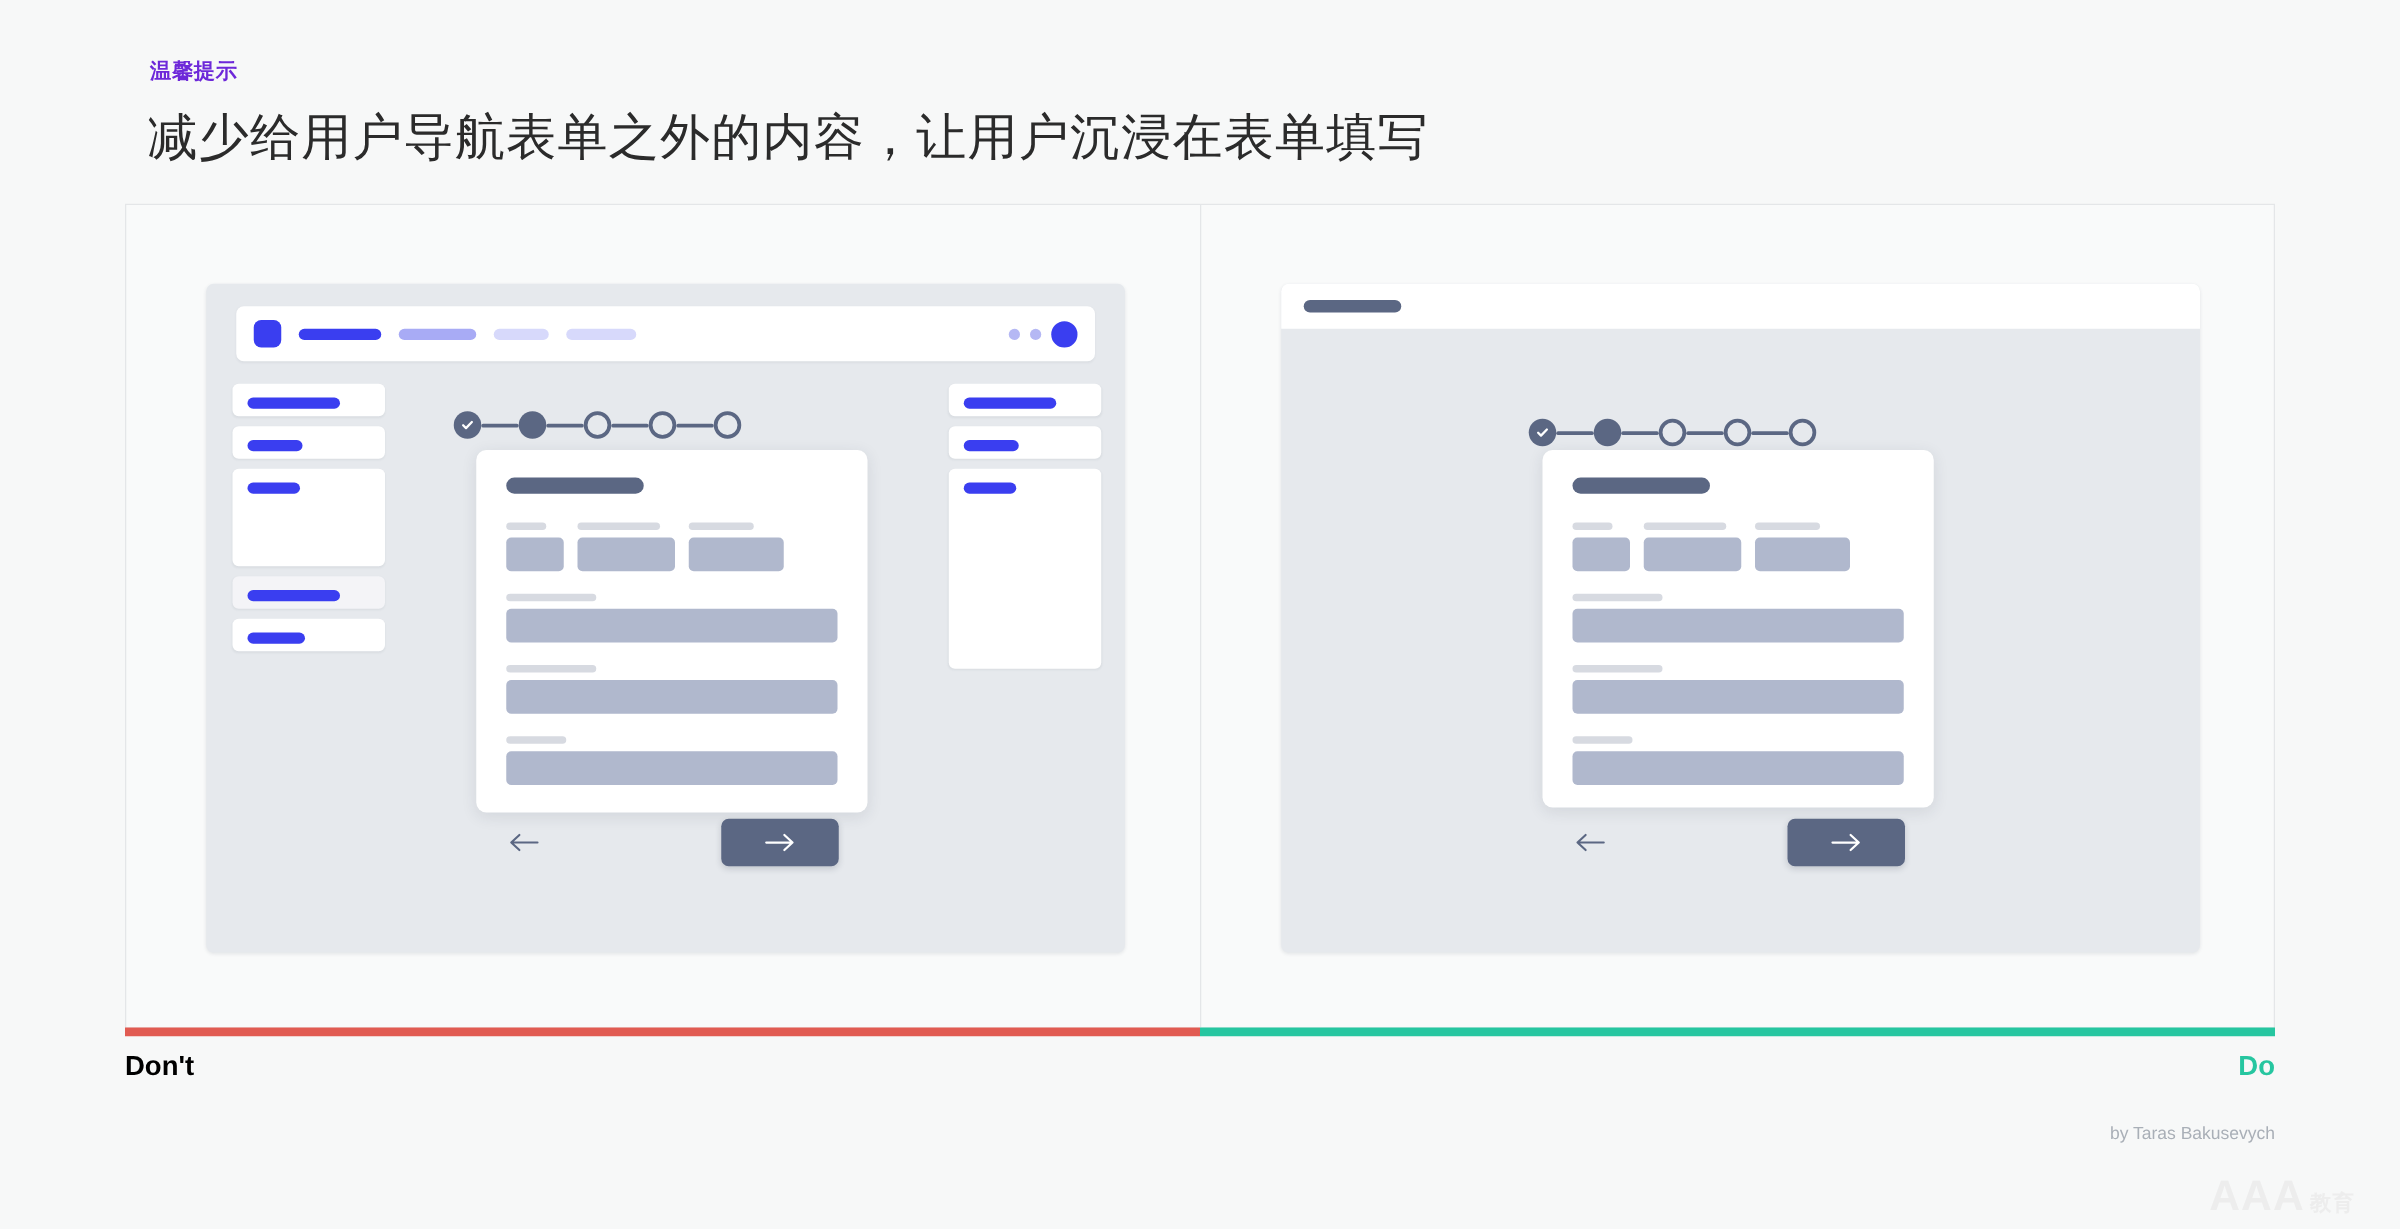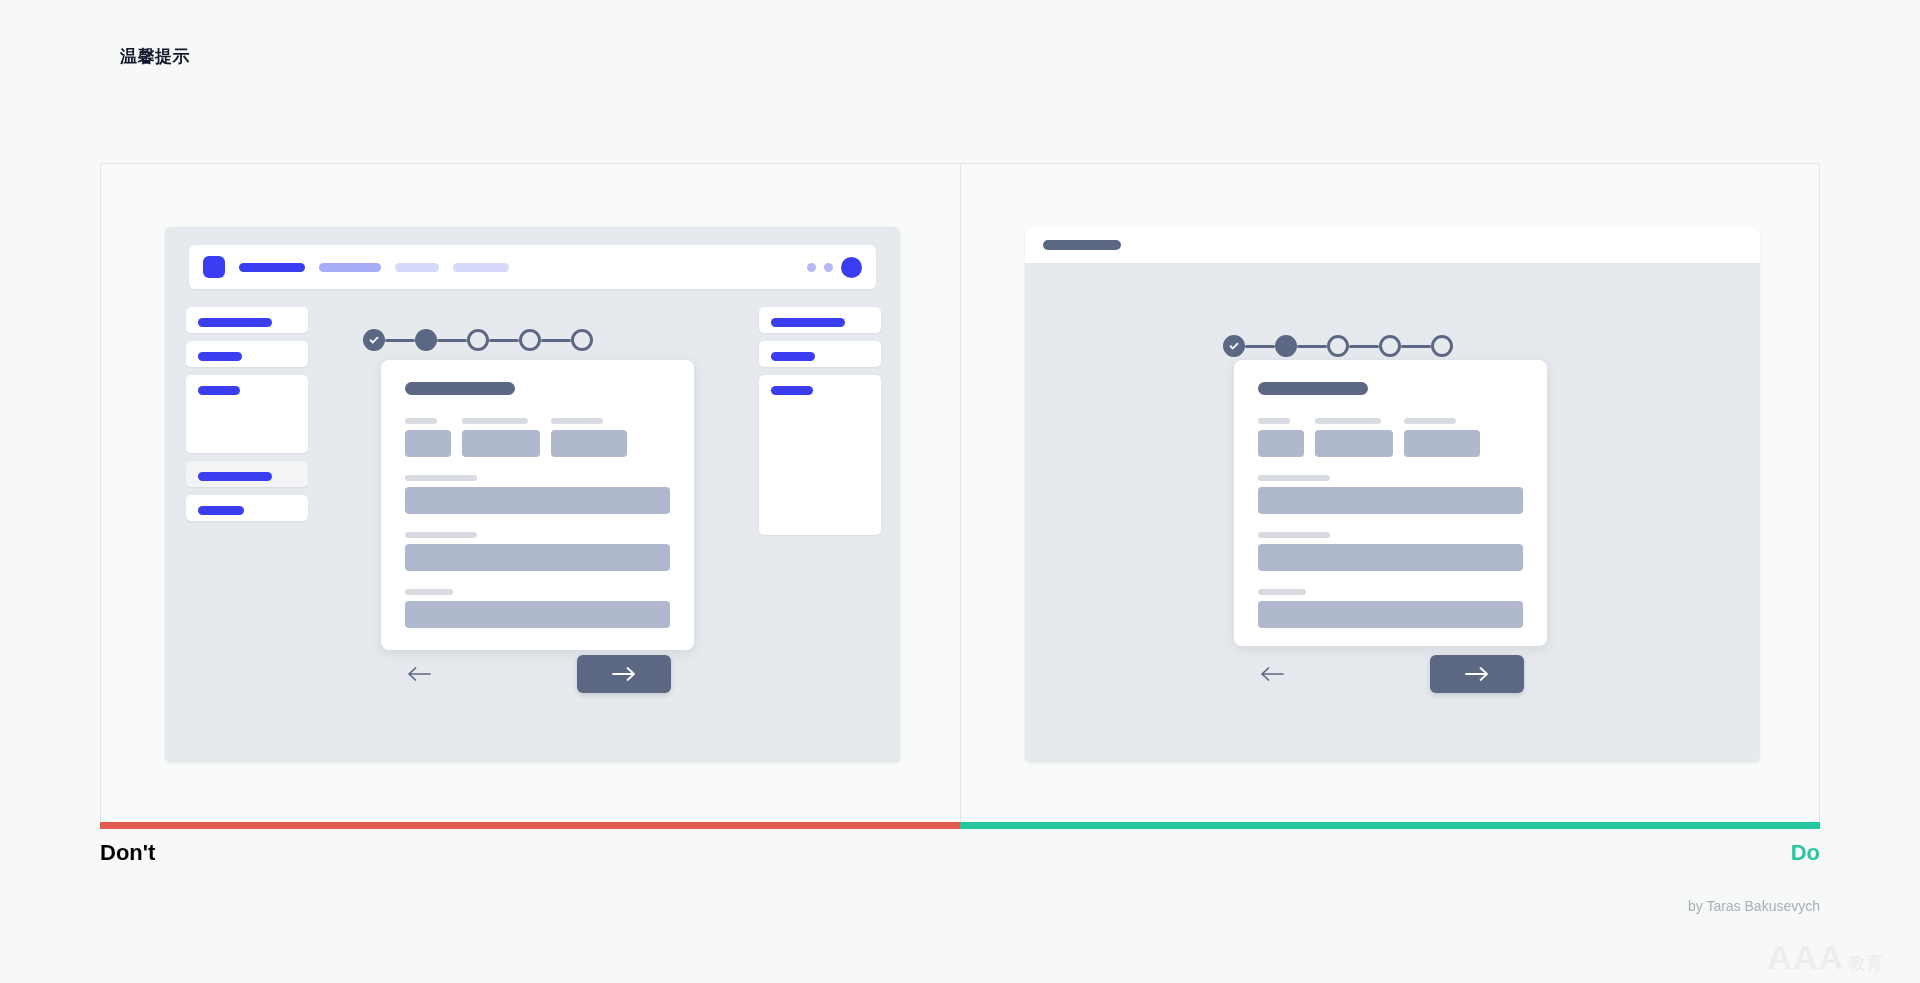--- a/index.html
+++ b/index.html
@@ -7,21 +7,21 @@
     width: 1920px; height: 983px;
     background: #f7f8f8;
     font-family: "Liberation Sans", sans-serif;
     overflow: hidden;
   }
   .page { position: relative; width: 1920px; height: 983px; background: #f7f8f8; }
 
   
   .eyebrow {
     position: absolute; left: 120px; top: 45px;
-    font-size: 17px; font-weight: bold; color: #0f172a; letter-spacing: .5px;
+    font-size: 17px; font-weight: bold; color: #6d28d9; letter-spacing: .5px;
   }
   .headline {
     position: absolute; left: 118px; top: 82px;
     font-size: 40px; font-weight: 300; color: #2b2b2b; letter-spacing: 1px;
     white-space: nowrap;
   }
 
   
   .compare {
     position: absolute; left: 100px; top: 163px;
@@ -149,20 +149,21 @@
     letter-spacing: 1px; user-select: none;
   }
   .watermark small { font-size: 17px; margin-left: 4px; }
 </style>
 </head>
 <body>
 
 <div class="page">
 
   <div class="eyebrow">温馨提示</div>
+  <div class="headline">减少给用户导航表单之外的内容，让用户沉浸在表单填写</div>
 
   <div class="compare">
 
     <div class="panel">
       <div class="mock mock-dont">
 
         <div class="topnav">
           <div class="nav-logo"></div>
           <div class="nav-pill" style="width:66px;background:#3a3ef0;"></div>
           <div class="nav-pill" style="width:62px;background:#a8abf5;"></div>

